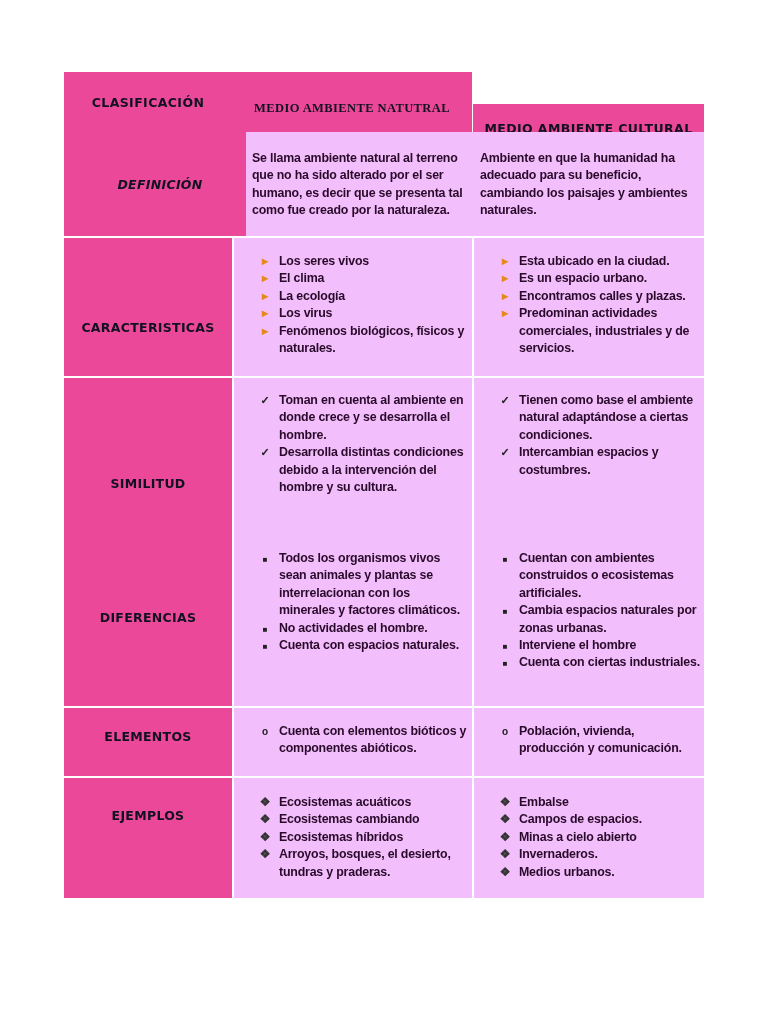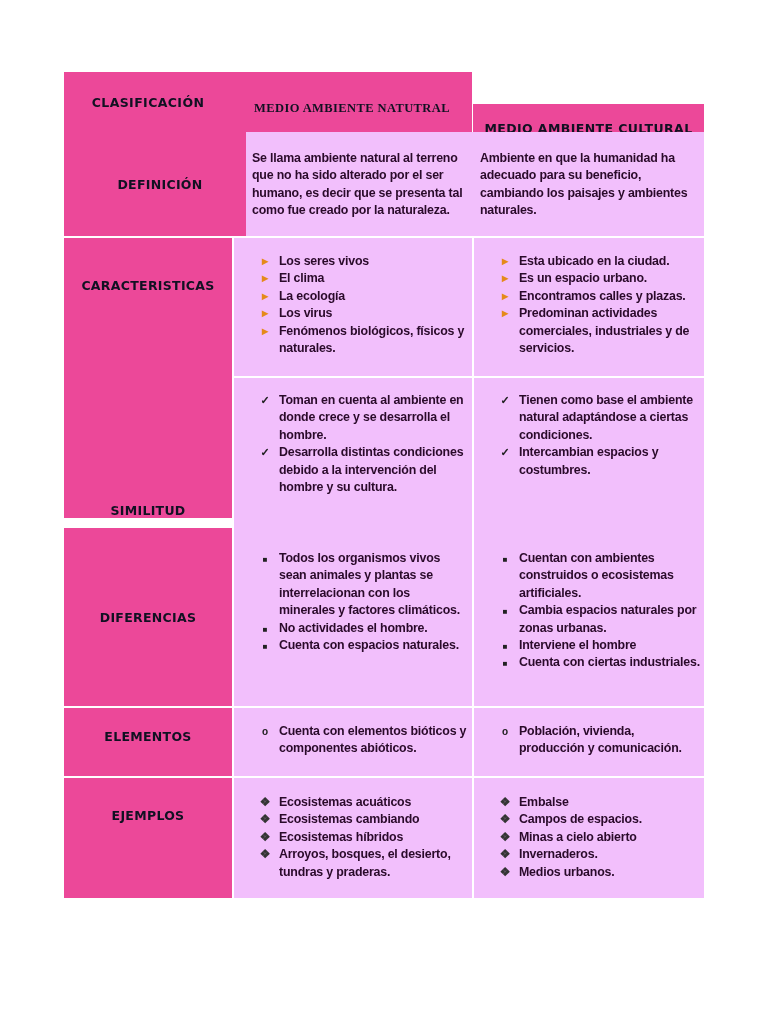--- a/index.html
+++ b/index.html
@@ -54,53 +54,53 @@
   <div class="cell lav hdr" style="left:0;top:0;width:168px;height:60px;">
     <span>CLASIFICACIÓN</span>
   </div>
   <div class="cell lav hdr" style="left:168px;top:0;width:240px;height:72px;font-family:Liberation Serif, serif;">
     <span>MEDIO AMBIENTE NATUTRAL</span>
   </div>
   <div class="cell lav hdr" style="left:409px;top:0;width:231px;height:48px;margin-top:32px;">
     <span>MEDIO AMBIENTE CULTURAL</span>
   </div>
 
-  <div class="cell lav label" style="left:0;top:60;top:60px;width:192px;height:104px;">
+  <div class="cell lav label" style="left:0;top:60;top:60px;width:192px;height:104px;font-style:italic;">
     <span>DEFINICIÓN</span>
   </div>
   <div class="cell lav" style="left:168px;top:58px;width:1px;height:2px;"></div>
   <div class="cell pink content" style="left:170px;top:60px;width:238px;height:104px;margin-left:12px;">
     <div class="para">Se llama ambiente natural al terreno que no ha sido alterado por el ser humano, es decir que se presenta tal como fue creado por la naturaleza.</div>
   </div>
   <div class="cell pink content" style="left:410px;top:60px;width:230px;height:104px;">
     <div class="para">Ambiente en que la humanidad ha adecuado para su beneficio, cambiando los paisajes y ambientes naturales.</div>
   </div>
 
-  <div class="cell lav label" style="left:0;top:166px;width:168px;height:138px;align-items:flex-start;padding-top:40px;">
+  <div class="cell lav label" style="left:0;top:166px;width:168px;height:138px;align-items:center;padding-top:40px;">
     <span>CARACTERISTICAS</span>
   </div>
   <div class="cell pink content" style="left:170px;top:166px;width:238px;height:138px;padding-top:15px;">
     <ul class="blist">
       <li><span class="bullet b-arrow"><span class="tip">▸</span></span><span>Los seres vivos</span></li>
       <li><span class="bullet b-arrow"><span class="tip">▸</span></span><span>El clima</span></li>
       <li><span class="bullet b-arrow"><span class="tip">▸</span></span><span>La ecología</span></li>
       <li><span class="bullet b-arrow"><span class="tip">▸</span></span><span>Los virus</span></li>
       <li><span class="bullet b-arrow"><span class="tip">▸</span></span><span>Fenómenos biológicos, físicos y naturales.</span></li>
     </ul>
   </div>
   <div class="cell pink content" style="left:410px;top:166px;width:230px;height:138px;padding-top:15px;">
     <ul class="blist">
       <li><span class="bullet b-arrow"><span class="tip">▸</span></span><span>Esta ubicado en la ciudad.</span></li>
       <li><span class="bullet b-arrow"><span class="tip">▸</span></span><span>Es un espacio urbano.</span></li>
       <li><span class="bullet b-arrow"><span class="tip">▸</span></span><span>Encontramos calles y plazas.</span></li>
       <li><span class="bullet b-arrow"><span class="tip">▸</span></span><span>Predominan actividades comerciales, industriales y de servicios.</span></li>
     </ul>
   </div>
 
-  <div class="cell lav label" style="left:0;top:296px;width:168px;height:150px;align-items:flex-end;padding-top:60px;">
+  <div class="cell lav label" style="left:0;top:306px;width:168px;height:150px;align-items:center;padding-top:60px;">
     <span>SIMILITUD</span>
   </div>
   <div class="cell pink content" style="left:170px;top:306px;width:238px;height:150px;padding-top:14px;">
     <ul class="blist">
       <li><span class="bullet">✓</span><span>Toman en cuenta al ambiente en donde crece y se desarrolla el hombre.</span></li>
       <li><span class="bullet">✓</span><span>Desarrolla distintas condiciones debido a la intervención del hombre y su cultura.</span></li>
     </ul>
   </div>
   <div class="cell pink content" style="left:410px;top:306px;width:230px;height:150px;padding-top:14px;">
     <ul class="blist">

